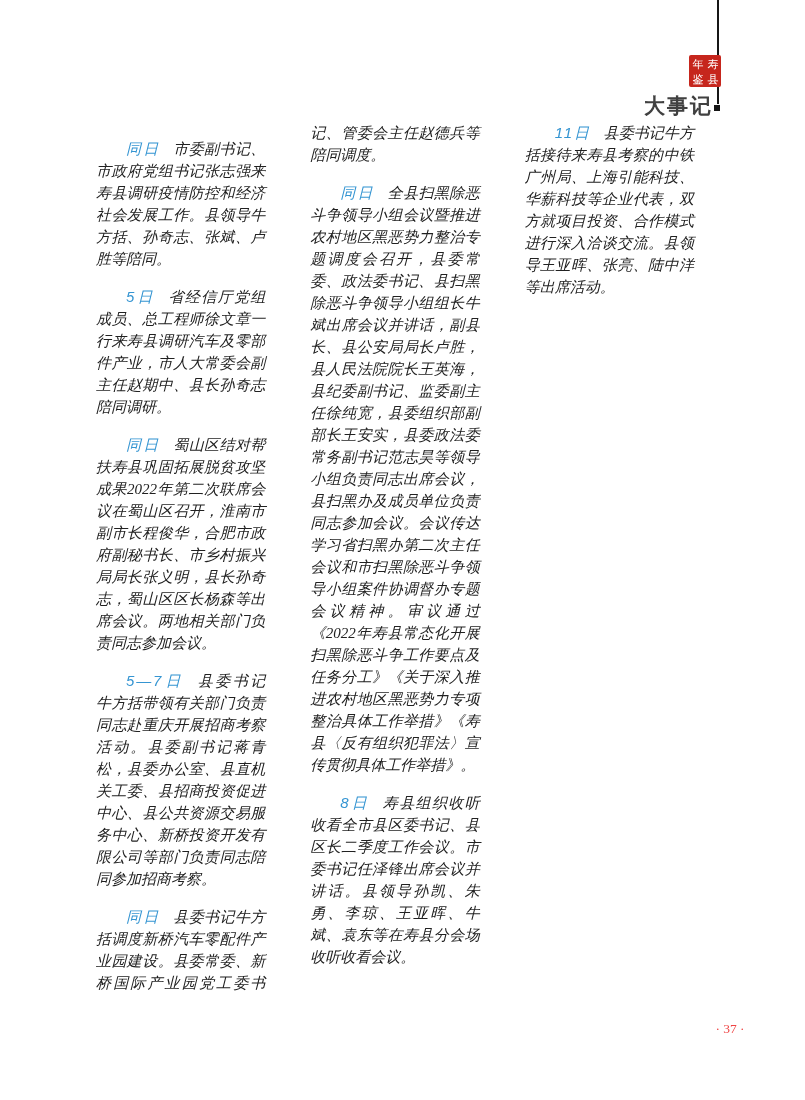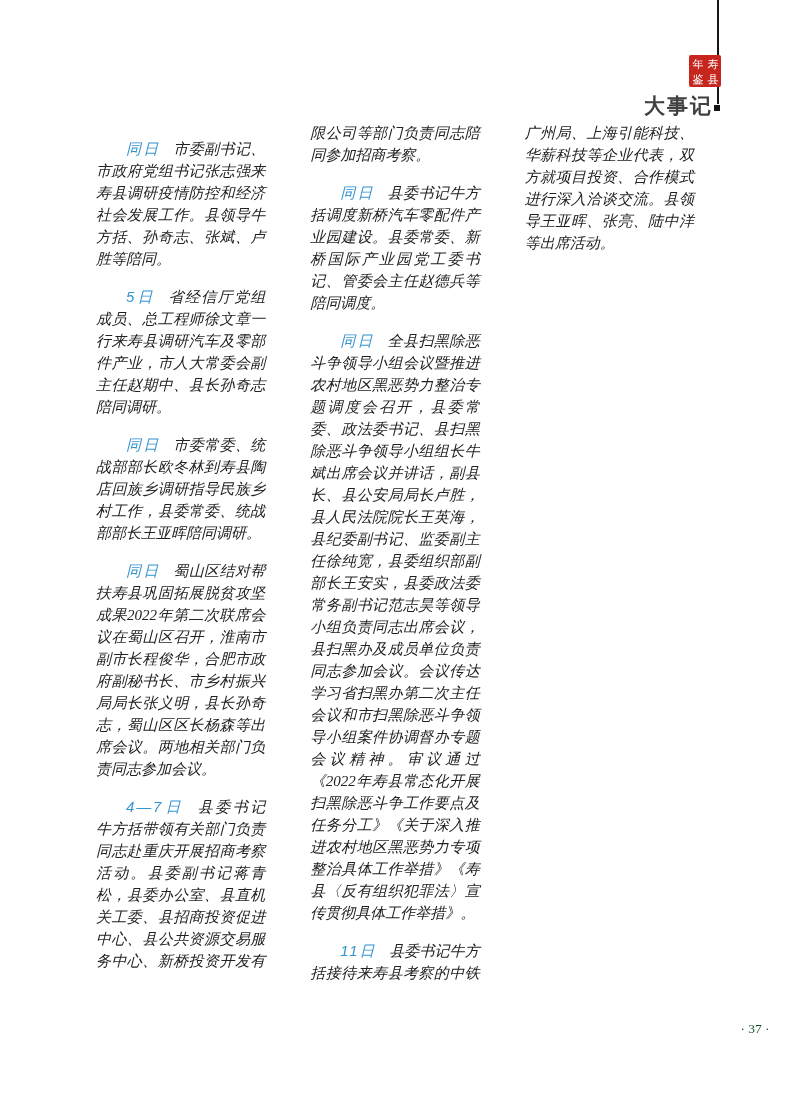--- a/index.html
+++ b/index.html
@@ -70,25 +70,25 @@
     font-style:italic;
   }
   .entry .date{
     color:var(--date-blue,#3595d2);
     font-family:"Liberation Sans",sans-serif;
     letter-spacing:.12em;
     margin-right:.85em;
   }
   .page-number{
     position:absolute;
-    left:724px;top:1021px;
+    left:699px;top:1021px;
     width:62px;
     text-align:center;
     font-size:13.5px;
-    color:#14532d;
+    color:#ef4444;
     font-family:"Liberation Serif",serif;
   }
 </style>
 </head>
 <body>
 
 <div class="page">
 
   <div class="corner-rule"></div>
   <div class="corner-dot"></div>
@@ -103,32 +103,32 @@
   <div class="section-title">大事记</div>
 
   <div class="text-flow">
   <p class="entry"><span class="date">同日</span><span>市委副书记、市政府党组书记张志强来寿县调研疫情防控和经济社会发展工作。县领导牛方括、孙奇志、张斌、卢胜等陪同。</span></p>
 
 
 
 
   <p class="entry"><span class="date">5日</span><span>省经信厅党组成员、总工程师徐文章一行来寿县调研汽车及零部件产业，市人大常委会副主任赵期中、县长孙奇志陪同调研。</span></p>
 
-  <p class="entry"><span class="date">同日</span><span>市委常委、统战部部长欧冬林到寿县陶店回族乡调研指导民族乡村工作，县委常委、统战部部长王亚晖陪同调研。</span></p>
 
   <p class="entry"><span class="date">同日</span><span>蜀山区结对帮扶寿县巩固拓展脱贫攻坚成果2022年第二次联席会议在蜀山区召开，淮南市副市长程俊华，合肥市政府副秘书长、市乡村振兴局局长张义明，县长孙奇志，蜀山区区长杨森等出席会议。两地相关部门负责同志参加会议。</span></p>
 
 
-  <p class="entry"><span class="date">4—7日</span><span>县委书记牛方括带领有关部门负责同志赴重庆开展招商考察活动。县委副书记蒋青松，县委办公室、县直机关工委、县招商投资促进中心、县公共资源交易服务中心、新桥投资开发有限公司等部门负责同志陪同参加招商考察。</span></p>
+  <p class="entry"><span class="date">5—7日</span><span>县委书记牛方括带领有关部门负责同志赴重庆开展招商考察活动。县委副书记蒋青松，县委办公室、县直机关工委、县招商投资促进中心、县公共资源交易服务中心、新桥投资开发有限公司等部门负责同志陪同参加招商考察。</span></p>
 
 
   <p class="entry"><span class="date">同日</span><span>县委书记牛方括调度新桥汽车零配件产业园建设。县委常委、新桥国际产业园党工委书记、管委会主任赵德兵等陪同调度。</span></p>
 
   <p class="entry"><span class="date">同日</span><span>全县扫黑除恶斗争领导小组会议暨推进农村地区黑恶势力整治专题调度会召开，县委常委、政法委书记、县扫黑除恶斗争领导小组组长牛斌出席会议并讲话，副县长、县公安局局长卢胜，县人民法院院长王英海，县纪委副书记、监委副主任徐纯宽，县委组织部副部长王安实，县委政法委常务副书记范志昊等领导小组负责同志出席会议，县扫黑办及成员单位负责同志参加会议。会议传达学习省扫黑办第二次主任会议和市扫黑除恶斗争领导小组案件协调督办专题会议精神。审议通过《2022年寿县常态化开展扫黑除恶斗争工作要点及任务分工》《关于深入推进农村地区黑恶势力专项整治具体工作举措》《寿县〈反有组织犯罪法〉宣传贯彻具体工作举措》。</span></p>
 
+  <p class="entry"><span class="date">8日</span><span>寿县组织收听收看全市县区委书记、县区长二季度工作会议。市委书记任泽锋出席会议并讲话。县领导孙凯、朱勇、李琼、王亚晖、牛斌、袁东等在寿县分会场收听收看会议。</span></p>
 
 
 
   <p class="entry"><span class="date">11日</span><span>县委书记牛方括接待来寿县考察的中铁广州局、上海引能科技、华薪科技等企业代表，双方就项目投资、合作模式进行深入洽谈交流。县领导王亚晖、张亮、陆中洋等出席活动。</span></p>
 
 </div>
 
   <div class="page-number">· 37 ·</div>
 
 </div>

